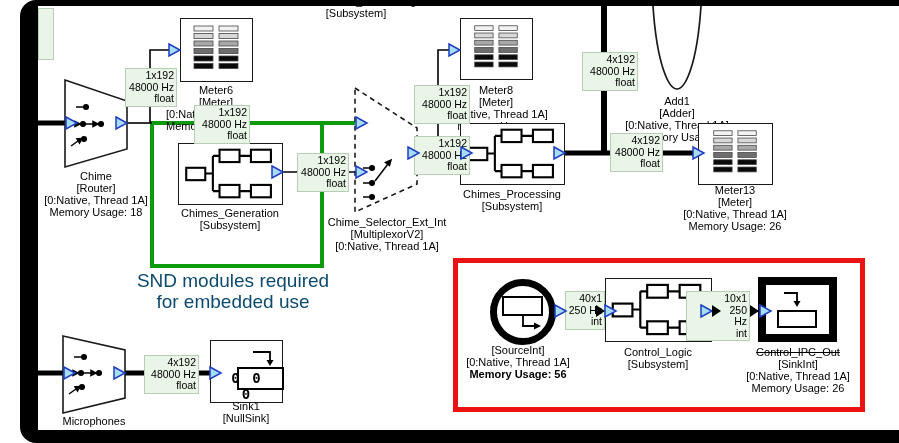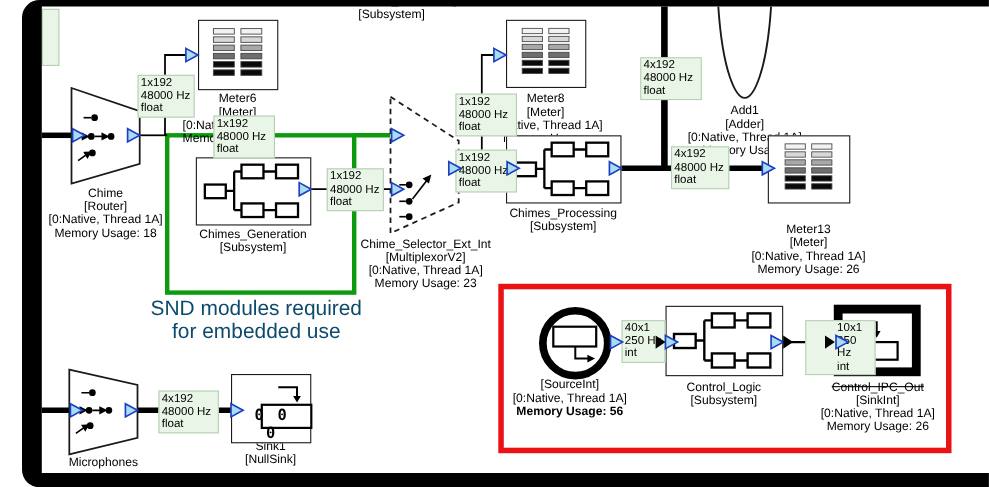--- a/index.html
+++ b/index.html
@@ -3,21 +3,21 @@
 <meta charset="utf-8">
 <style>
   html,body{margin:0;padding:0;background:#fff;}
   #stage{position:relative;width:899px;height:443px;background:#fff;overflow:hidden;
          font-family:"Liberation Sans",sans-serif;margin-left:20px;}
   .lbl{position:absolute;width:160px;text-align:center;font-size:11px;line-height:12px;
        color:#000;z-index:3;}
   .lbl.left{text-align:left;}
   .blk{position:absolute;background:#fff;border:1.5px solid #1a1a1a;z-index:4;box-sizing:border-box;}
   .badge{position:absolute;background:#e9f5e6;border:1px solid #b6cfb4;z-index:5;
-         font-size:10.5px;line-height:11.5px;text-align:left;padding:1px 2px;color:#000;}
+         font-size:10.5px;line-height:11.5px;text-align:right;padding:1px 2px;color:#000;}
   .badge span{display:block;}
   svg.layer{position:absolute;left:0;top:0;z-index:2;}
   svg.ports{position:absolute;left:0;top:0;z-index:6;}
   #green-box{position:absolute;left:130px;top:121px;width:174px;height:147px;
              border:4px solid #0d9b0d;z-index:1;box-sizing:border-box;}
   #red-box{position:absolute;left:433px;top:258px;width:412px;height:154px;
            border:5px solid #ea1212;z-index:7;box-sizing:border-box;}
   #frame{position:absolute;left:0;top:0;width:899px;height:443px;box-sizing:border-box;
          border-style:solid;border-color:#000;border-width:6px 15px 13px 18px;
          border-radius:16px;z-index:10;pointer-events:none;}
@@ -146,36 +146,35 @@
 
   <div class="lbl" style="left:130px;top:207px;">
     <div>Chimes_Generation</div>
     <div>[Subsystem]</div>
   </div>
 
   <div class="lbl" style="left:287px;top:216px;">
     <div>Chime_Selector_Ext_Int</div>
     <div>[MultiplexorV2]</div>
     <div>[0:Native, Thread 1A]</div>
-    <div>Memory Usage: 23</div>
   </div>
 
   <div class="lbl" style="left:412px;top:188px;">
     <div>Chimes_Processing</div>
     <div>[Subsystem]</div>
   </div>
 
   <div class="lbl" style="left:577px;top:95px;">
     <div>Add1</div>
     <div>[Adder]</div>
     <div>[0:Native, Thread 1A]</div>
     <div>Memory Usage:</div>
   </div>
 
-  <div class="lbl" style="left:635px;top:203px;">
+  <div class="lbl" style="left:635px;top:184px;">
     <div>Meter13</div>
     <div>[Meter]</div>
     <div>[0:Native, Thread 1A]</div>
     <div>Memory Usage: 26</div>
   </div>
 
   <div class="lbl" style="left:-6px;top:415px;">
     <div>Microphones</div>
   </div>
 
@@ -366,21 +365,21 @@
   <div class="badge" style="left:124px;top:355px;width:49px;">
     <span>4x192</span>
       <span>48000 Hz</span>
       <span>float</span>
   </div>
   <div class="badge" style="left:545px;top:291px;width:34px;">
     <span>40x1</span>
       <span>250 Hz</span>
       <span>int</span>
   </div>
-  <div class="badge" style="left:712px;top:291px;width:32px;padding-left:28px;">
+  <div class="badge" style="left:666px;top:291px;width:32px;padding-left:28px;">
     <span>10x1</span>
       <span>250 Hz</span>
       <span>int</span>
   </div>
   <div id="edge-badge"></div>
 
   <svg class="ports" width="899" height="443">
     <g fill="#a8dcf0" stroke="#1d3ec2" stroke-width="1.5">
       <path d="M46 117 L57 123 L46 129 Z"></path>
       <path d="M96 117 L107 123 L96 129 Z"></path>

